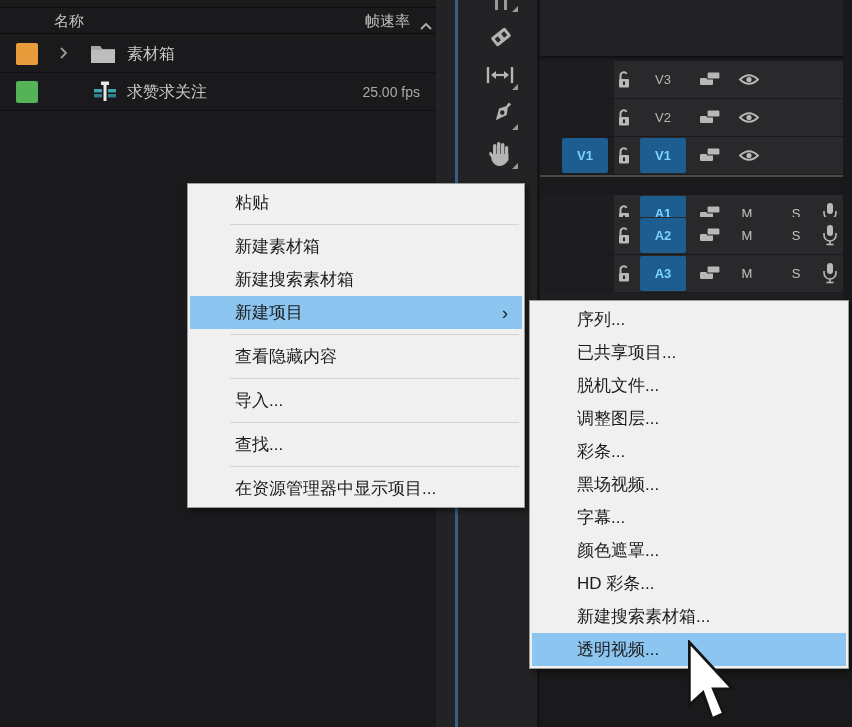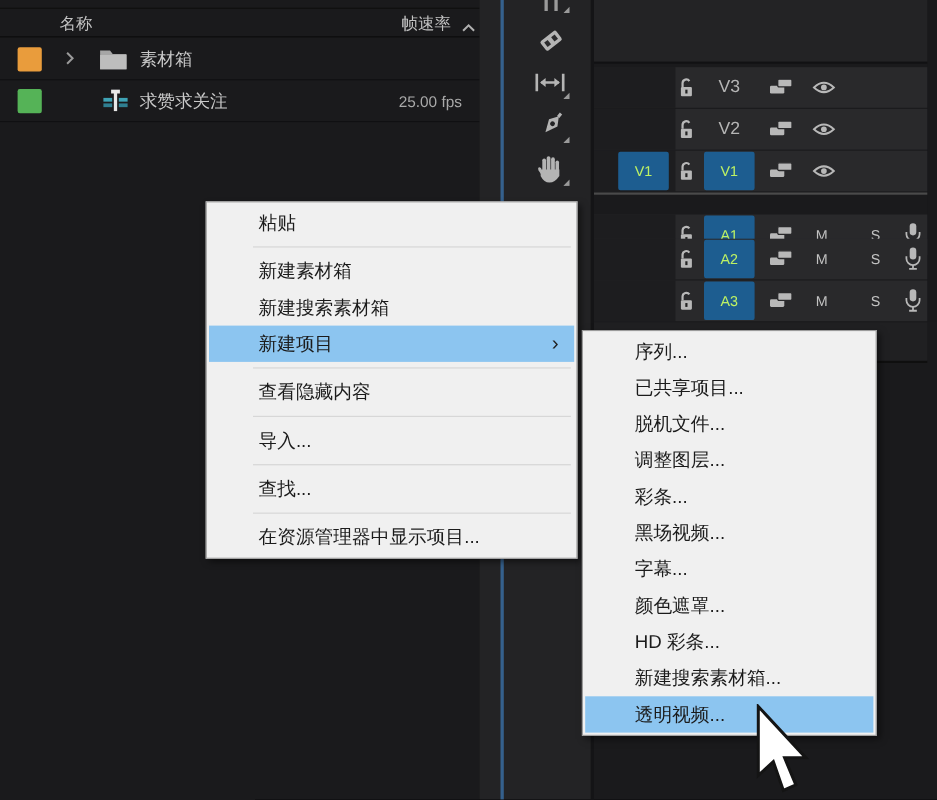--- a/index.html
+++ b/index.html
@@ -30,35 +30,35 @@
 
   
   .timeline{position:absolute;left:540px;top:0;width:312px;height:727px;background:#1a1a1c;}
   .tl-top{position:absolute;left:0;top:0;width:312px;height:58px;background:#232325;border-bottom:2px solid #111113;}
   .tl-right-edge{position:absolute;left:303px;top:0;width:9px;height:292px;background:#19191b;}
   .trow{position:absolute;left:0;width:303px;height:37px;background:#29292b;}
   .trow .src-zone{position:absolute;left:0;top:0;width:74px;height:37px;background:#1d1d1f;}
   .av-divider{position:absolute;left:0;top:175px;width:303px;height:2px;background:#4a4a4a;}
   .below-tracks{position:absolute;left:0;top:293px;width:303px;height:37px;background:#202022;border-bottom:2px solid #0f0f0f;}
   .tbtn{position:absolute;top:1px;width:46px;height:35px;border-radius:2px;display:flex;align-items:center;justify-content:center;font-size:13px;}
-  .tbtn.blue{background:#1d5d90;color:#bef264;}
+  .tbtn.blue{background:#1d5d90;color:#7dd3fc;font-weight:bold;}
   .src-btn{left:22px;} .tgt-btn{left:100px;}
-  .tgt-label{position:absolute;left:100px;top:0;width:46px;height:37px;display:flex;align-items:center;justify-content:center;color:#b5b5b5;font-size:16px;}
+  .tgt-label{position:absolute;left:100px;top:0;width:46px;height:37px;display:flex;align-items:center;justify-content:center;color:#b5b5b5;font-size:13px;}
   .tico{position:absolute;display:flex;align-items:center;justify-content:center;}
   .lock-i{left:76px;top:8px;width:16px;height:20px;}
   .sync-i{left:159px;top:9px;width:22px;height:18px;}
   .eye-i{left:197px;top:10px;width:24px;height:16px;}
   .ms{position:absolute;top:0;width:16px;height:37px;display:flex;align-items:center;justify-content:center;color:#c2c2c2;font-size:13px;}
   .m-b{left:199px;} .s-b{left:248px;}
   .mic-i{left:281px;top:7px;width:18px;height:23px;}
 
   
   .menu{position:absolute;background:#f0f0f0;border:1px solid #9b9b9b;box-shadow:3px 3px 6px rgba(0,0,0,.5);padding:2px;color:#1b1b1b;font-size:17px;}
   .main-menu{left:187px;top:183px;width:338px;z-index:10;}
-  .sub-menu{left:529px;top:300px;width:268px;z-index:11;}
+  .sub-menu{left:529px;top:300px;width:320px;z-index:11;}
   .mi{position:relative;height:33px;line-height:33px;padding-left:45px;white-space:nowrap;}
   .mi.hl{background:#8cc5f0;}
   .mi .sub-arrow{position:absolute;right:14px;top:0;font-size:19px;color:#222;}
   .msep{height:1px;background:#d4d4d4;margin:5px 3px 5px 40px;}
 
   
   .cursor{position:absolute;left:684px;top:640px;z-index:30;}
 </style>
 </head>
 <body>

